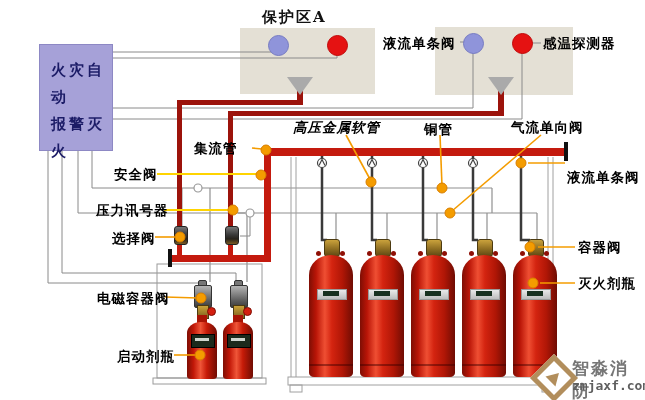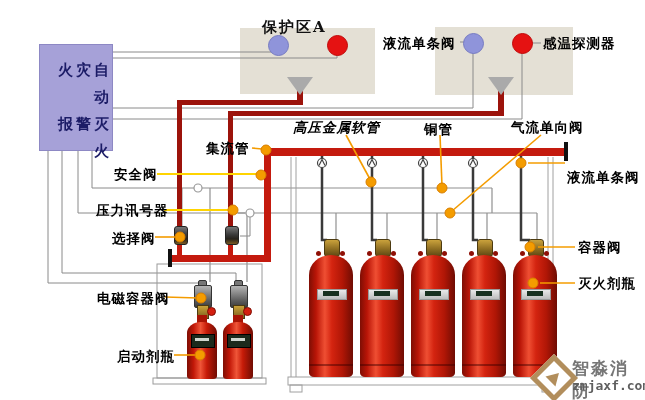--- a/index.html
+++ b/index.html
@@ -171,21 +171,21 @@
   <div class="abs sel-valve" style="left:174px;top:226px;"></div>
   <div class="abs sel-valve" style="left:225px;top:226px;"></div>
 
   <div class="abs detector det-blue" style="left:268px;top:35px;"></div>
   <div class="abs detector det-red" style="left:327px;top:35px;"></div>
   <div class="abs detector det-blue" style="left:463px;top:33px;"></div>
   <div class="abs detector det-red" style="left:512px;top:33px;"></div>
   <div class="abs nozzle" style="left:287px;top:77px;"></div>
   <div class="abs nozzle" style="left:488px;top:77px;"></div>
 
-  <div class="abs controller" style="left:39px;top:44px;width:61px;height:93px;text-align:right;">
+  <div class="abs controller" style="left:39px;top:44px;width:61px;height:93px;">
     <div>火灾自动</div>
     <div>报警灭火</div>
   </div>
 
   <div class="abs cyl-valve" style="left:324px;top:239px;"></div>
   <div class="abs lug" style="left:316px;top:251px;"></div>
   <div class="abs lug" style="left:340px;top:251px;"></div>
   <div class="abs cyl" style="left:309px;top:255px;"></div>
   <div class="abs band" style="left:317px;top:289px;width:28px;">
       <div class="band-core"></div>
@@ -270,29 +270,29 @@
       <circle cx="233" cy="210" r="5"></circle>
       <circle cx="180" cy="237" r="5"></circle>
       <circle cx="521" cy="163" r="5"></circle>
       <circle cx="530" cy="247" r="5"></circle>
       <circle cx="533" cy="283" r="5"></circle>
       <circle cx="201" cy="298" r="5"></circle>
       <circle cx="200" cy="355" r="5"></circle>
     </g>
   </svg>
 
-  <div class="abs zone-title" style="left:262px;top:18px;">保护区A</div>
+  <div class="abs zone-title" style="left:262px;top:8px;">保护区A</div>
 
   <div class="abs lbl" style="left:383px;top:35px;">液流单条阀</div>
   <div class="abs lbl" style="left:543px;top:35px;">感温探测器</div>
 
   <div class="abs lbl" style="left:293px;top:119px;font-style:italic;">高压金属软管</div>
   <div class="abs lbl" style="left:424px;top:121px;">铜管</div>
   <div class="abs lbl" style="left:511px;top:119px;">气流单向阀</div>
-  <div class="abs lbl" style="left:206px;top:140px;">集流管</div>
+  <div class="abs lbl" style="left:194px;top:140px;">集流管</div>
   <div class="abs lbl" style="left:114px;top:166px;">安全阀</div>
   <div class="abs lbl" style="left:96px;top:202px;">压力讯号器</div>
   <div class="abs lbl" style="left:112px;top:230px;">选择阀</div>
   <div class="abs lbl" style="left:567px;top:169px;text-align:center;">液流单条阀</div>
   <div class="abs lbl" style="left:578px;top:239px;">容器阀</div>
   <div class="abs lbl" style="left:578px;top:275px;">灭火剂瓶</div>
   <div class="abs lbl" style="left:97px;top:290px;">电磁容器阀</div>
   <div class="abs lbl" style="left:117px;top:348px;">启动剂瓶</div>
 
   <div class="abs wm-logo" style="left:537px;top:361px;"></div>

